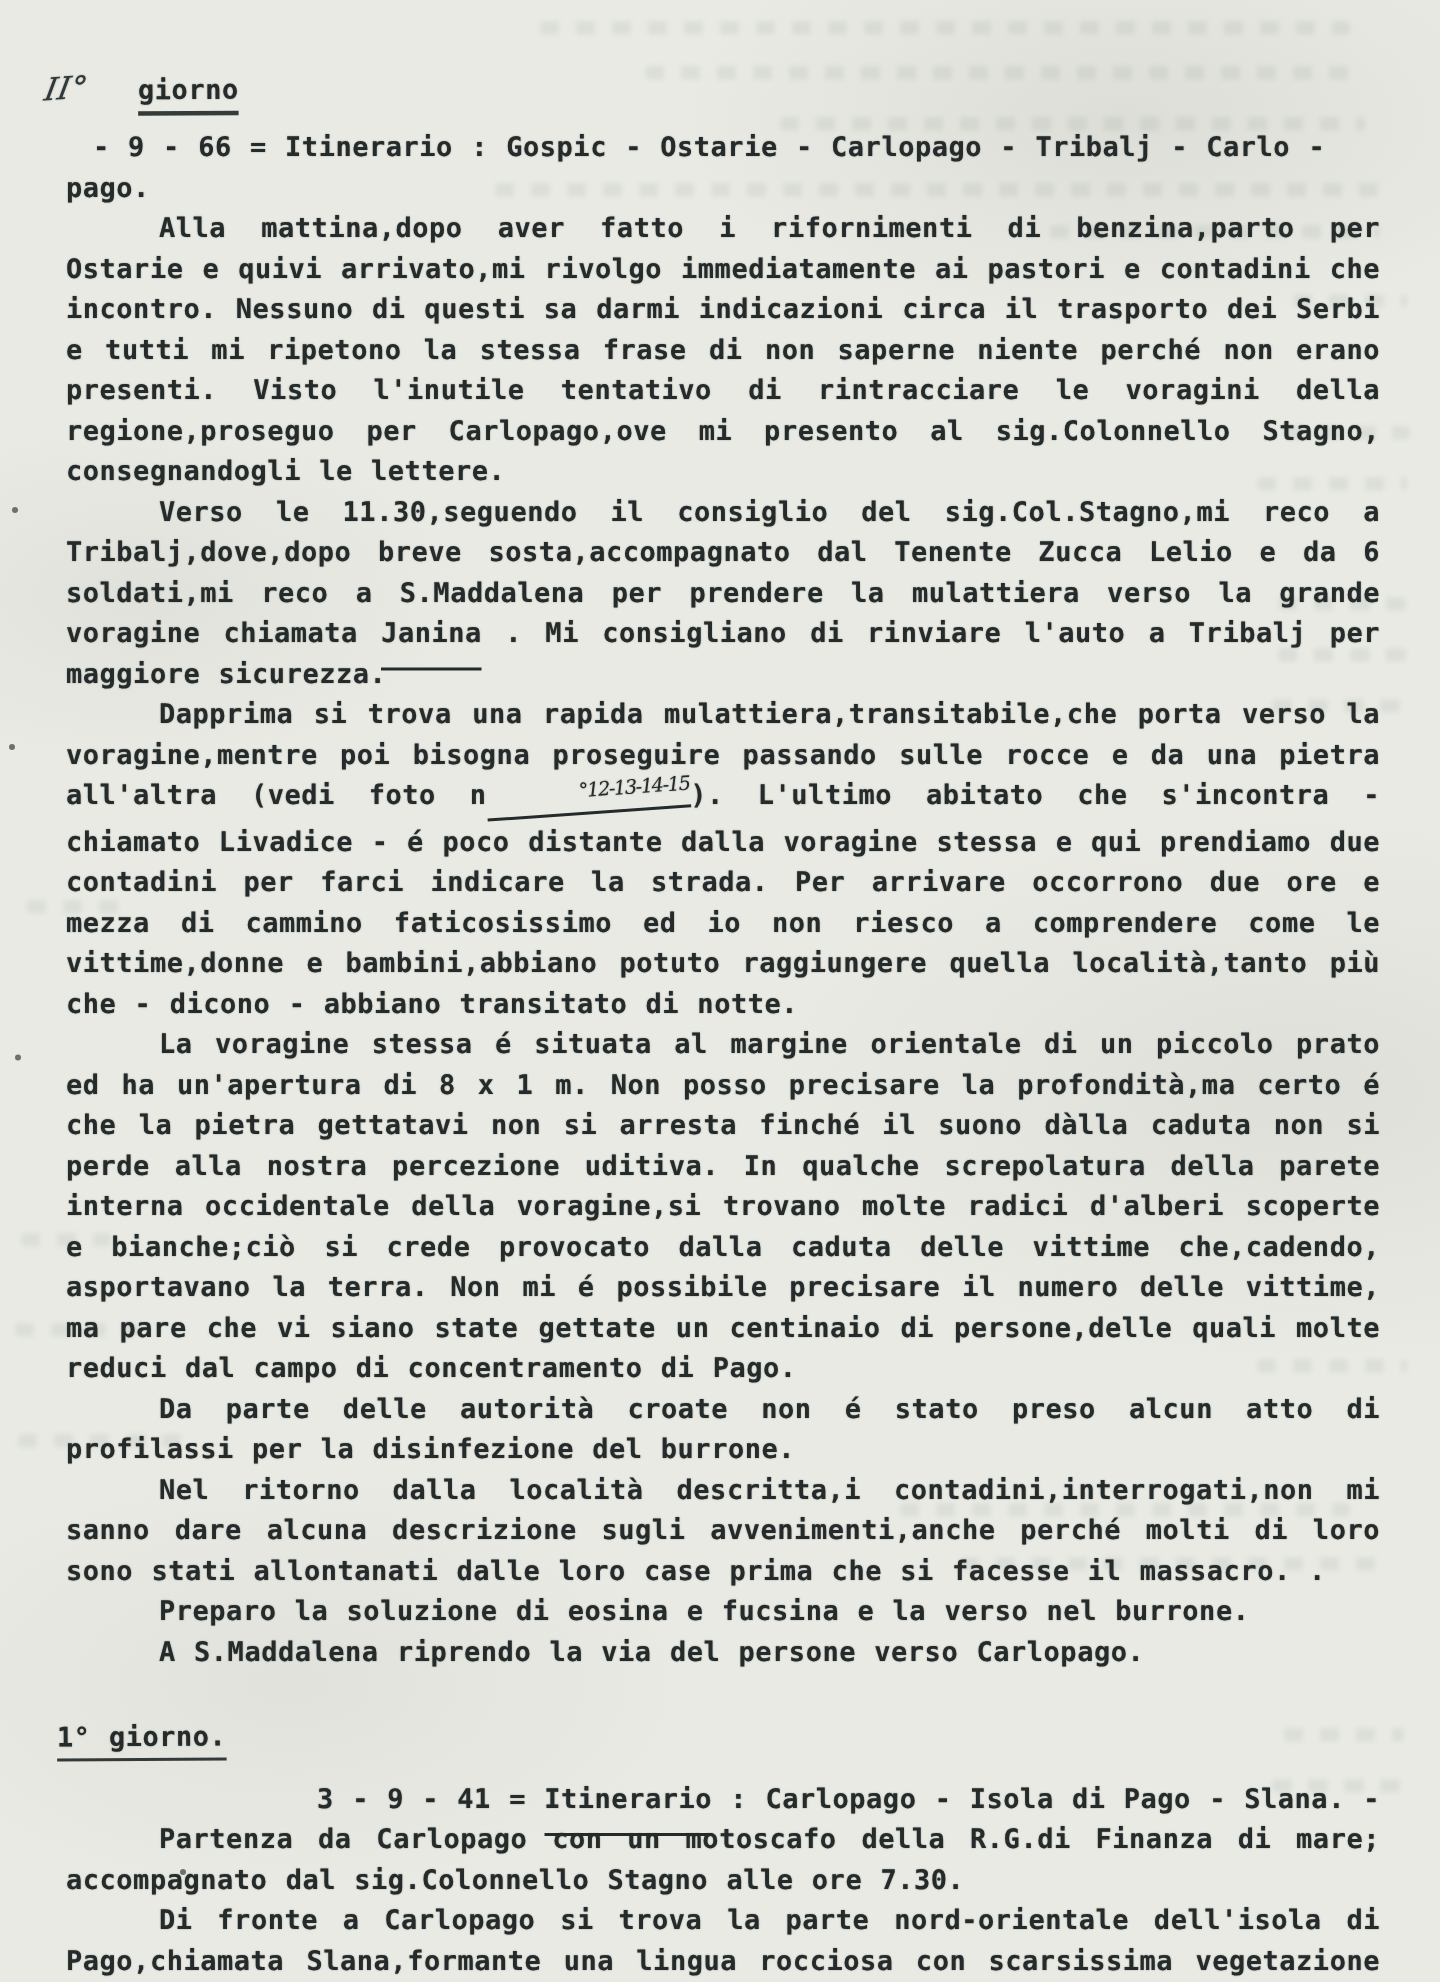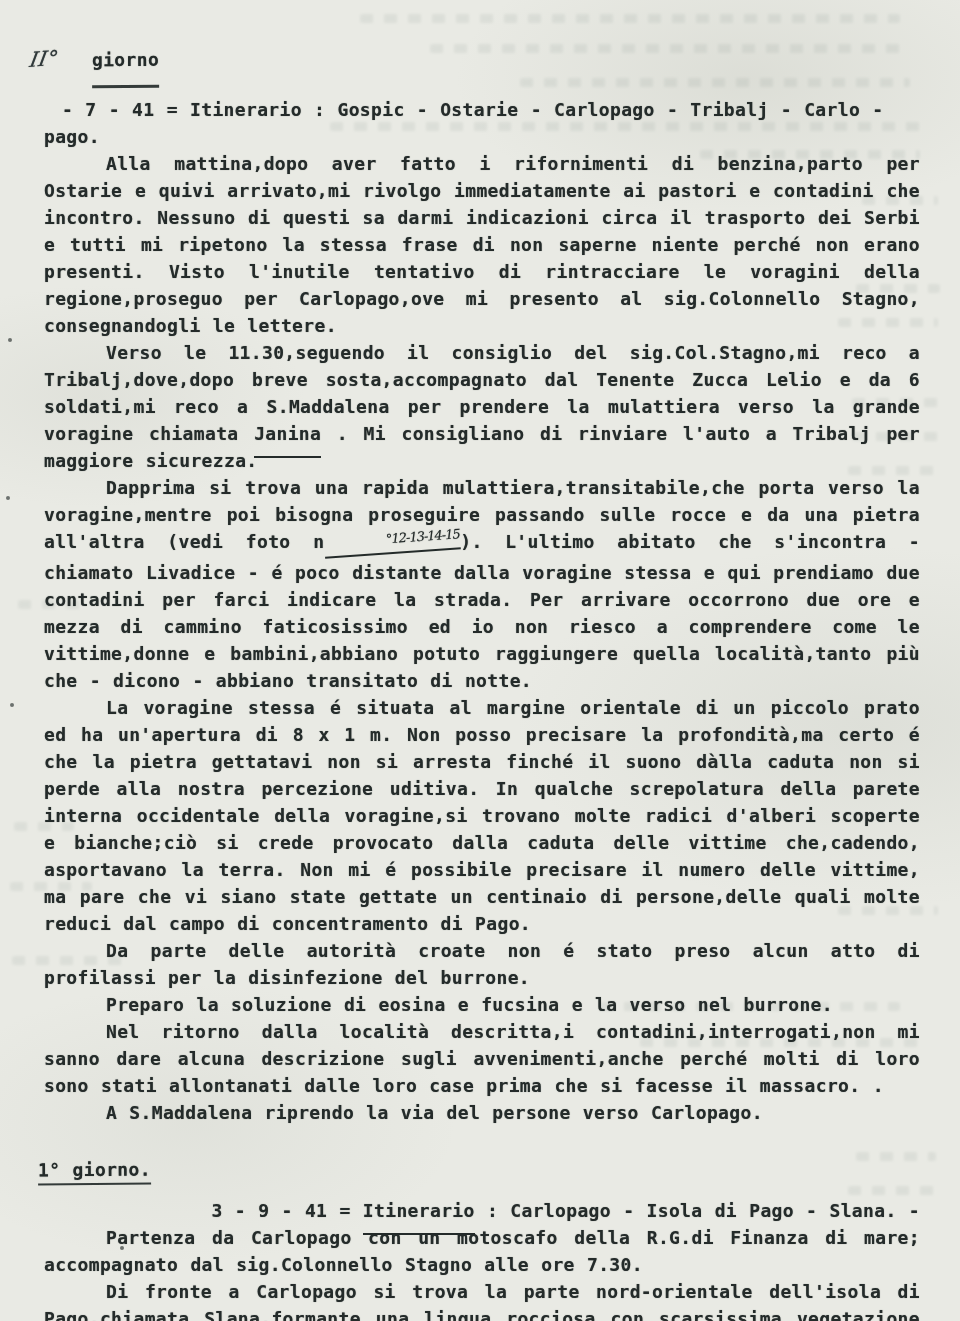--- a/index.html
+++ b/index.html
@@ -45,21 +45,21 @@
   .hw-numeral{
     display:inline-block;
     font-family:"DejaVu Serif", serif;
     font-style:italic;font-weight:400;font-size:21px;
     transform:skewX(-14deg) rotate(-4deg);
     margin-right:22px;color:#30393a;
   }
   .heading-word{
     display:inline-block;
     border-bottom:3px solid rgba(36,43,42,.92);
-    padding-bottom:12px;
+    padding-bottom:0px;
     transform:rotate(-.4deg);
   }
   .itinerary-1{margin:8px 0 0 18px;}
   .itinerary-2{margin:0;text-align:left;}
   p.body-para{margin:0;text-indent:62px;text-align:justify;}
   .u{border-bottom:2.5px solid currentColor;padding-bottom:12px;}
   .hw-num{
     display:inline-block;
     font-family:"DejaVu Serif", serif;
     font-style:italic;font-weight:400;
@@ -108,33 +108,33 @@
   <div class="speck" style="top:703px;left:10px"></div>
   <div class="speck" style="top:1246px;left:120px"></div>
 
   <div class="content">
 
     <div class="page-heading">
       <span class="hw-numeral">II°</span>
       <span class="heading-word">giorno</span>
     </div>
 
-    <p class="itinerary-1">- 7 - 41 = Itinerario : Gospic - Ostarie - Carlopago - Tribalj - Carlo -</p>
+    <p class="itinerary-1">- 9 - 66 = Itinerario : Gospic - Ostarie - Carlopago - Tribalj - Carlo -</p>
     <p class="itinerary-2">pago.</p>
 
     <p class="body-para first-para-gap">Alla mattina,dopo aver fatto i rifornimenti di benzina,parto per Ostarie e quivi arrivato,mi rivolgo immediatamente ai pastori e contadini che incontro. Nessuno di questi sa darmi indicazioni circa il trasporto dei Serbi e tutti mi ripetono la stessa frase di non saperne niente perché non erano presenti. Visto l'inutile tentativo di rintracciare le voragini della regione,proseguo per Carlopago,ove mi presento al sig.Colonnello Stagno, consegnandogli le lettere.</p>
 
     <p class="body-para"><span>Verso le 11.30,seguendo il consiglio del sig.Col.Stagno,mi reco a Tribalj,dove,dopo breve sosta,accompagnato dal Tenente Zucca Lelio e da 6 soldati,mi reco a S.Maddalena per prendere la mulattiera verso la grande voragine chiamata </span><span class="u">Janina</span><span> . Mi consigliano di rinviare l'auto a Tribalj per maggiore sicurezza.</span></p>
 
     <p class="body-para"><span>Dapprima si trova una rapida mulattiera,transitabile,che porta verso la voragine,mentre poi bisogna proseguire passando sulle rocce e da una pietra all'altra (vedi foto n</span><span class="hw-num">°12-13-14-15</span><span>). L'ultimo abitato che s'incontra - chiamato Livadice - é poco distante dalla voragine stessa e qui prendiamo due contadini per farci indicare la strada. Per arrivare occorrono due ore e mezza di cammino faticosissimo ed io non riesco a comprendere come le vittime,donne e bambini,abbiano potuto raggiungere quella località,tanto più che - dicono - abbiano transitato di notte.</span></p>
 
     <p class="body-para">La voragine stessa é situata al margine orientale di un piccolo prato ed ha un'apertura di 8 x 1 m. Non posso precisare la profondità,ma certo é che la pietra gettatavi non si arresta finché il suono dàlla caduta non si perde alla nostra percezione uditiva. In qualche screpolatura della parete interna occidentale della voragine,si trovano molte radici d'alberi scoperte e bianche;ciò si crede provocato dalla caduta delle vittime che,cadendo, asportavano la terra. Non mi é possibile precisare il numero delle vittime, ma pare che vi siano state gettate un centinaio di persone,delle quali molte reduci dal campo di concentramento di Pago.</p>
     <p class="body-para">Da parte delle autorità croate non é stato preso alcun atto di profilassi per la disinfezione del burrone.</p>
+    <p class="body-para">Nel ritorno dalla località descritta,i contadini,interrogati,non mi sanno dare alcuna descrizione sugli avvenimenti,anche perché molti di loro sono stati allontanati dalle loro case prima che si facesse il massacro. .</p>
     <p class="body-para">Preparo la soluzione di eosina e fucsina e la verso nel burrone.</p>
-    <p class="body-para">Nel ritorno dalla località descritta,i contadini,interrogati,non mi sanno dare alcuna descrizione sugli avvenimenti,anche perché molti di loro sono stati allontanati dalle loro case prima che si facesse il massacro. .</p>
     <p class="body-para">A S.Maddalena riprendo la via del persone verso Carlopago.</p>
 
     <div>
       <span class="day3-heading">1° giorno.</span>
     </div>
 
     <p class="day3-itinerary"><span>3 - 9 - 41 = </span><span class="u">Itinerario</span><span> : Carlopago - Isola di Pago - Slana. -</span></p>
 
     <p class="body-para first-para-gap">Partenza da Carlopago con un motoscafo della R.G.di Finanza di mare; accompagnato dal sig.Colonnello Stagno alle ore 7.30.</p>
     <p class="body-para">Di fronte a Carlopago si trova la parte nord-orientale dell'isola di Pago,chiamata Slana,formante una lingua rocciosa con scarsissima vegetazione in rari punti. Non vi é alcuna strada d'accesso ma il passaggio é obbligato attraverso le golette dei monti rocciosi. Noi entriamo col moto=</p>

